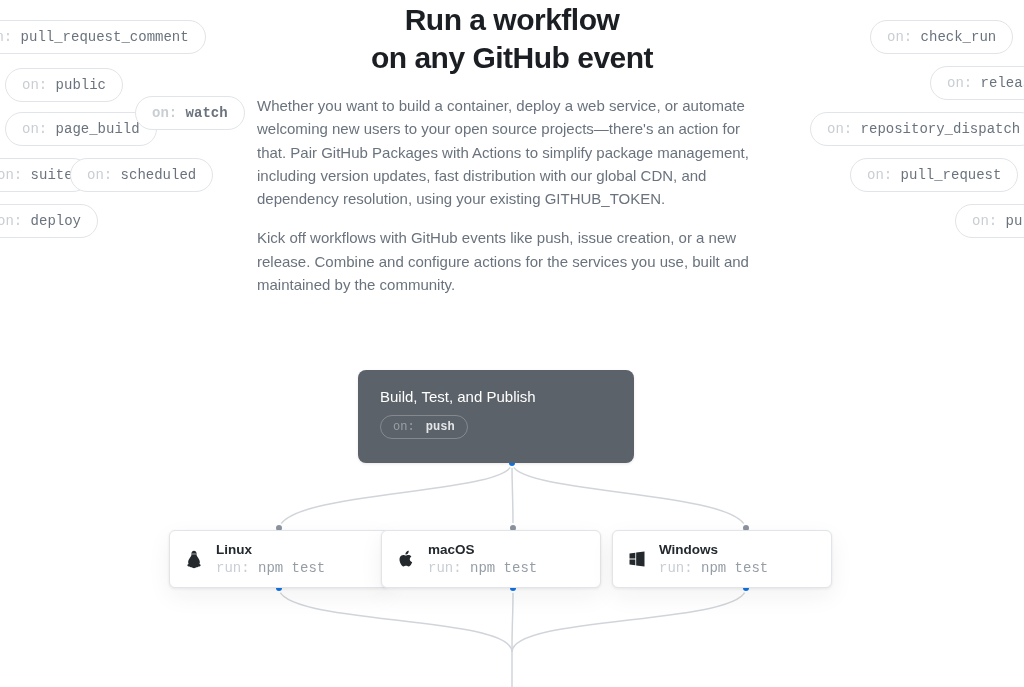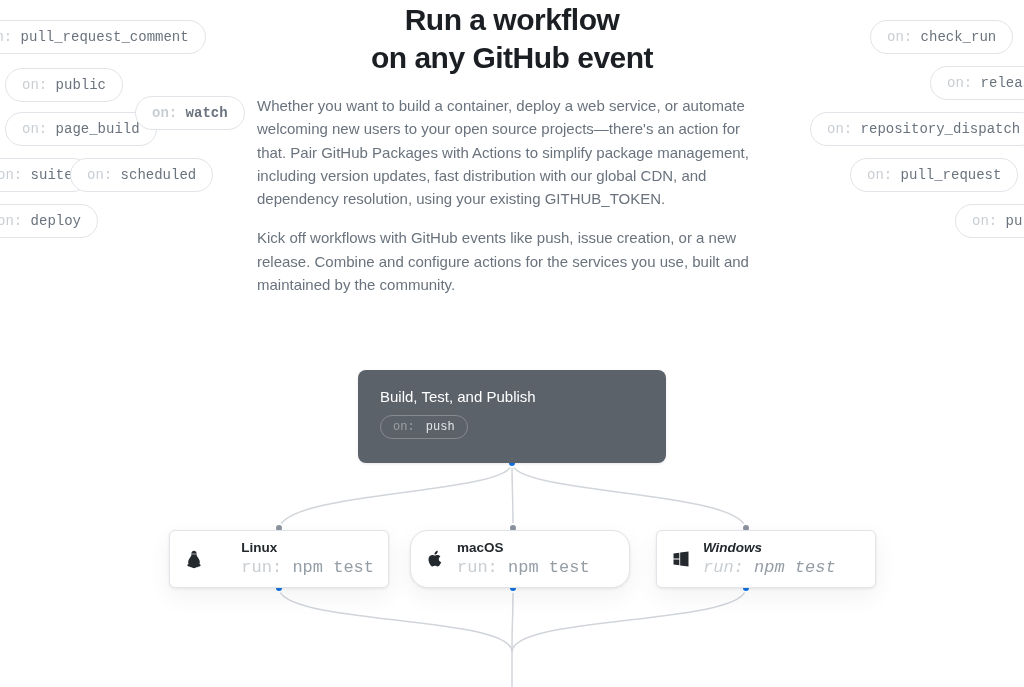--- a/index.html
+++ b/index.html
@@ -59,21 +59,21 @@
     position: absolute;
     top: 370px;
     left: 0;
     width: 1024px;
   }
 
   .wf-root {
     position: absolute;
     left: 358px;
     top: 0;
-    width: 308px;
+    width: 276px;
     height: 93px;
     background: #5b6269;
     border-radius: 8px;
     box-shadow: 0 1px 3px rgba(27,31,35,0.1);
     color: #fff;
     padding: 18px 22px;
     box-sizing: border-box;
   }
   .wf-root .title {
     font-size: 15px;
@@ -83,21 +83,21 @@
   .wf-root .trigger {
     display: inline-block;
     border: 1px solid rgba(255,255,255,0.25);
     border-radius: 20px;
     padding: 4px 12px;
     font-family: SFMono-Regular, Consolas, "Liberation Mono", Menlo, monospace;
     font-size: 12px;
     color: #cfd3d7;
   }
   .wf-root .trigger .kw { color: #9aa0a6; margin-right:4px; }
-  .wf-root .trigger .ev { color: #e3e6e9; font-weight:400; }
+  .wf-root .trigger .ev { color: #e3e6e9; font-weight:700; }
 
   .wf-job {
     position: absolute;
     top: 160px;
     width: 220px;
     height: 58px;
     background: #fff;
     border: 1px solid #e1e4e8;
     border-radius: 6px;
     box-shadow: 0 1px 3px rgba(27,31,35,0.08), 0 8px 24px rgba(27,31,35,0.06);
@@ -113,30 +113,30 @@
     color: #24292e;
   }
   .wf-job .txt .name {
     font-size: 13.5px;
     font-weight: 600;
     color: #24292e;
     line-height: 1.2;
   }
   .wf-job .txt .cmd {
     font-family: SFMono-Regular, Consolas, "Liberation Mono", Menlo, monospace;
-    font-size: 17px;
+    font-size: 14px;
     color: #959da5;
     line-height: 1.2;
     margin-top: 2px;
   }
   .wf-job .txt .cmd .kw { color: #c9ced3; }
 
-  .wf-job.linux   { left: 169px; justify-content: space-between; }
-  .wf-job.macos   { left: 410px; border-radius: 18px; }
-  .wf-job.windows { left: 656px; font-style: italic; }
+  .wf-job.linux   { left: 169px; }
+  .wf-job.macos   { left: 381px; }
+  .wf-job.windows { left: 612px; }
 
   
   svg.connectors {
     position: absolute;
     left: 0;
     top: 0;
     width: 1024px;
     height: 320px;
     pointer-events: none;
   }

